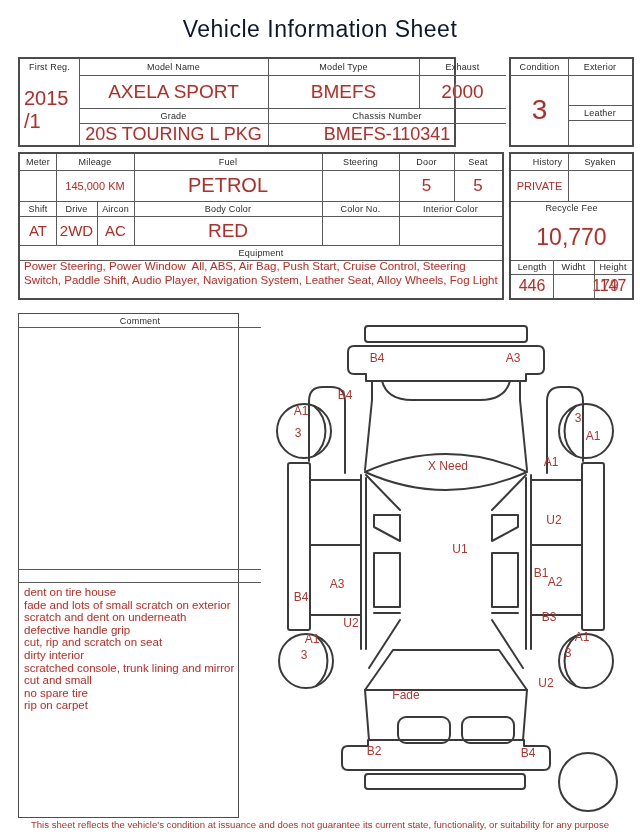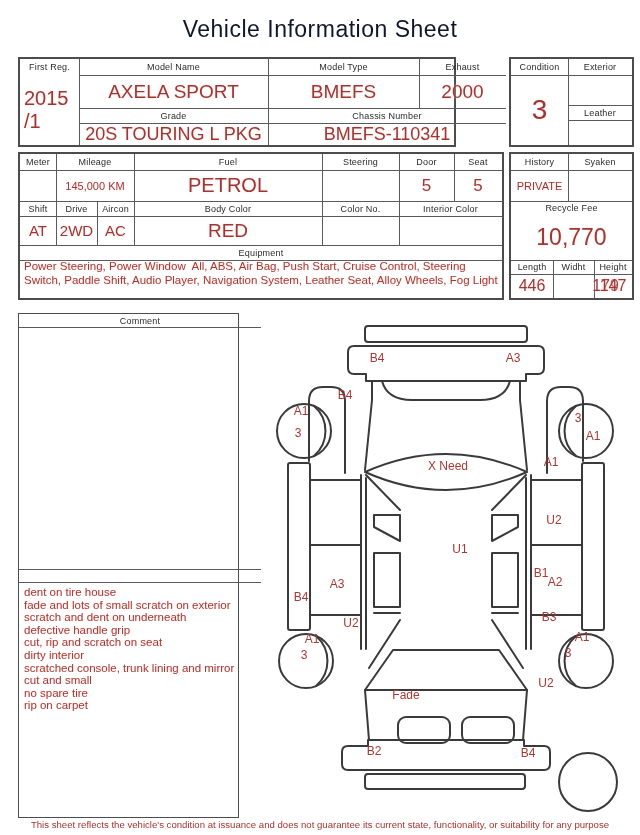--- a/index.html
+++ b/index.html
@@ -111,21 +111,21 @@
   </div>
 
   <div class="box" style="left:509px;top:152px;width:125px;height:148px;">
     <div class="line" style="left:57px;top:0;width:1px;height:47px;"></div>
     <div class="line" style="left:0;top:16px;width:121px;height:1px;"></div>
     <div class="line" style="left:0;top:47px;width:121px;height:1px;"></div>
     <div class="line" style="left:0;top:106px;width:121px;height:1px;"></div>
     <div class="line" style="left:0;top:120px;width:121px;height:1px;"></div>
     <div class="line" style="left:42px;top:106px;width:1px;height:38px;"></div>
     <div class="line" style="left:83px;top:106px;width:1px;height:38px;"></div>
-    <div class="hdr" style="left:0;top:0;width:57px;height:16px;">History</div>
+    <div class="hdr" style="left:8px;top:0;width:57px;height:16px;">History</div>
     <div class="val" style="left:0;top:16px;width:57px;height:31px;font-size:11px;">PRIVATE</div>
     <div class="hdr" style="left:57px;top:0;width:64px;height:16px;">Syaken</div>
     <div class="val" style="left:57px;top:16px;width:64px;height:31px;font-size:11px;"></div>
     <div class="hdr" style="left:0;top:47px;width:121px;height:14px;">Recycle Fee</div>
     <div class="val" style="left:0;top:61px;width:121px;height:45px;font-size:23px;">10,770</div>
     <div class="hdr" style="left:0;top:106px;width:42px;height:14px;">Length</div>
     <div class="hdr" style="left:42px;top:106px;width:41px;height:14px;">Widht</div>
     <div class="hdr" style="left:83px;top:106px;width:38px;height:14px;">Height</div>
     <div class="val" style="left:0;top:120px;width:42px;height:24px;font-size:16px;">446</div>
     <div class="val" style="left:42px;top:120px;width:41px;height:24px;font-size:16px;margin-left:32px;">179</div>

